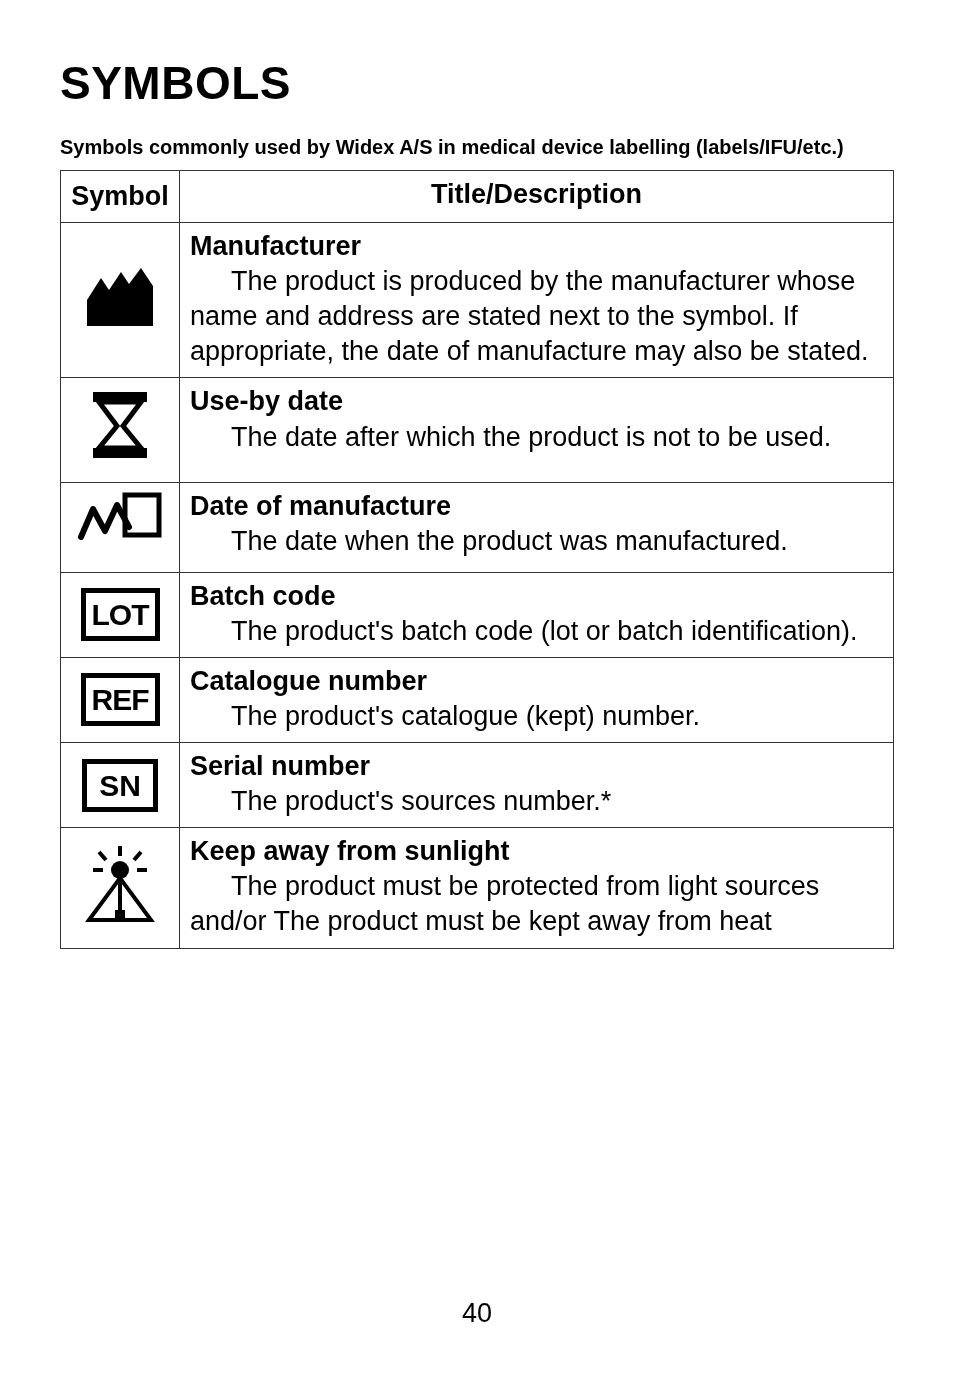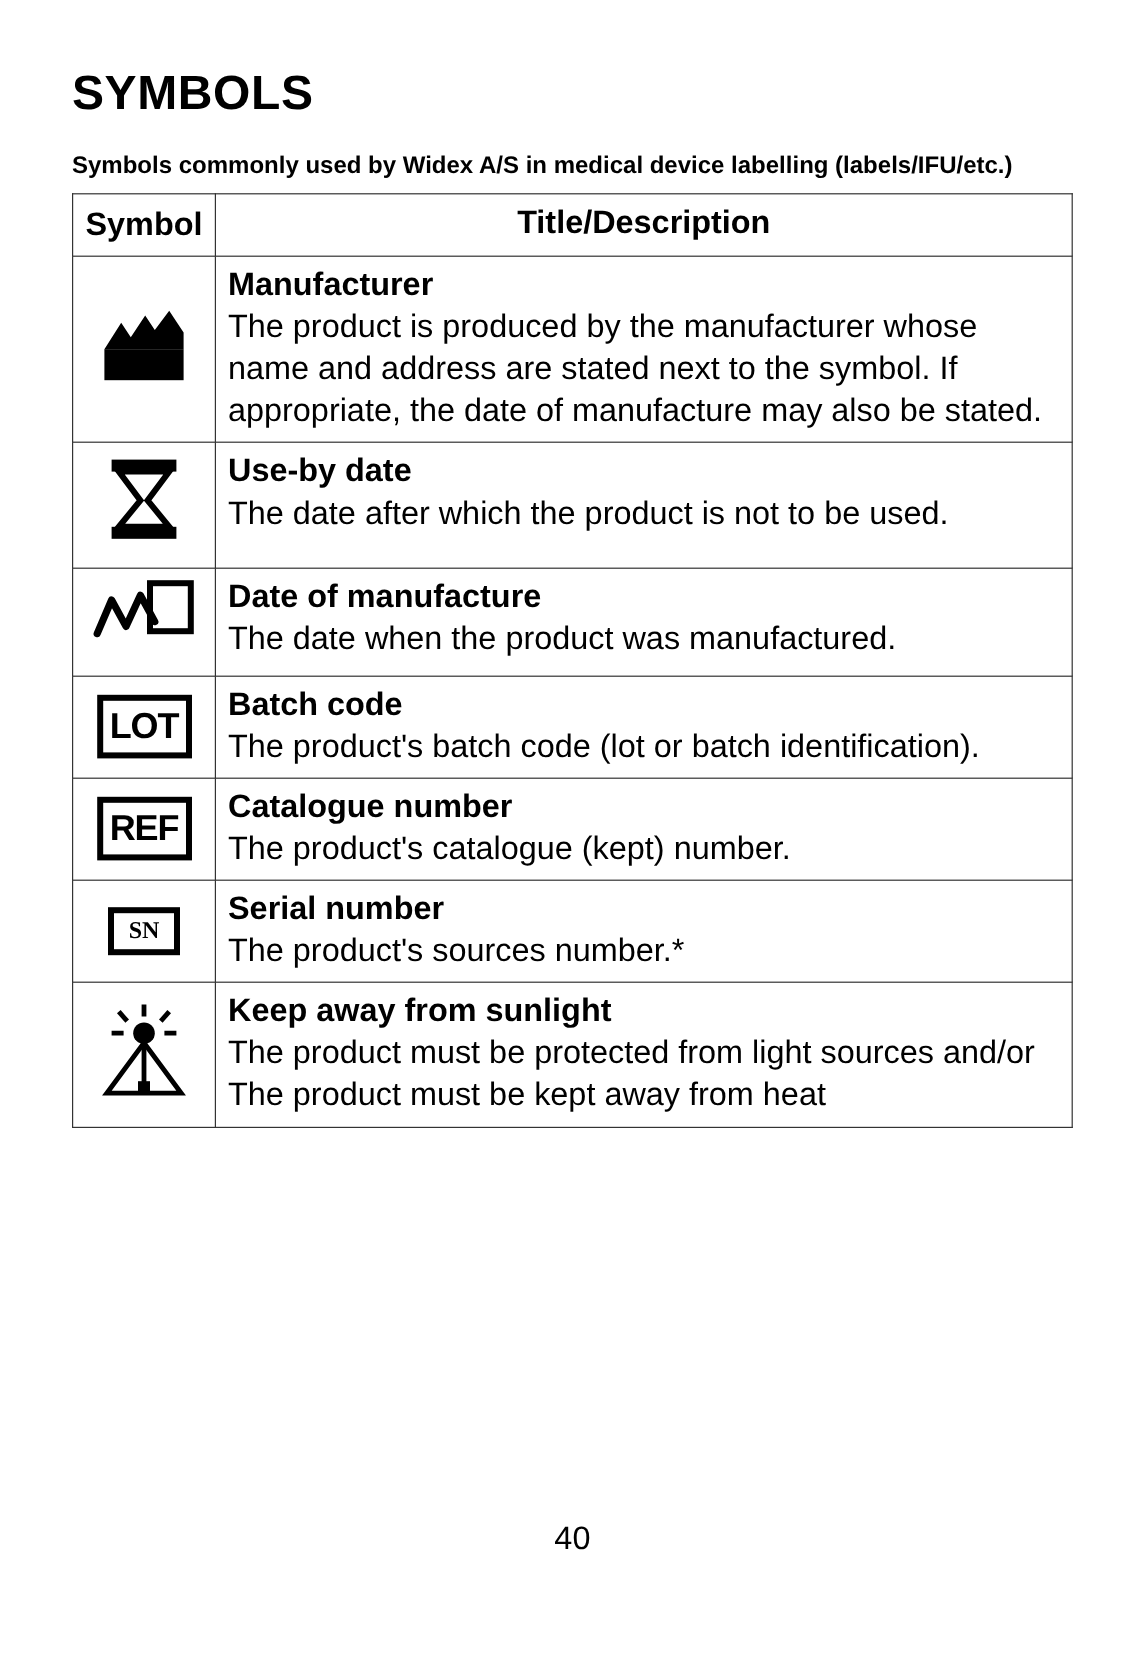--- a/index.html
+++ b/index.html
@@ -9,21 +9,21 @@
     height: 1385px;
     font-family: Arial, Helvetica, sans-serif;
     color: #000;
     background: #fff;
     box-sizing: border-box;
   }
   .page {
     padding: 56px 60px 0 60px;
   }
   h1 {
-    font-size: 40px;
+    font-size: 46px;
     font-weight: 700;
     margin: 0 0 24px 0;
     letter-spacing: 0.5px;
   }
   .intro {
     font-size: 20px;
     font-weight: 700;
     line-height: 1.3;
     text-align: justify;
     margin-bottom: 10px;
@@ -48,29 +48,30 @@
     width: 114px;
     text-align: center;
     padding: 8px 2px;
     vertical-align: middle;
   }
   .title-b {
     font-weight: 700;
   }
   .desc {
     font-weight: 400;
+    margin-left: 41px;
   }
   .icon-wrap {
     display: inline-block;
   }
   .page-num {
     position: absolute;
     left: 0;
     right: 0;
-    top: 1267px;
+    top: 1298px;
     text-align: center;
     font-size: 27px;
   }
 </style>
 </head>
 <body>
 
 <div class="page">
   <h1>SYMBOLS</h1>
   <div class="intro">Symbols commonly used by Widex A/S in medical device labelling (labels/IFU/etc.)</div>
@@ -148,21 +149,21 @@
       </td>
       <td>
         <span class="title-b">Catalogue number</span><br>
         <span class="desc">The product's catalogue (kept) number.</span>
       </td>
     </tr>
 
     <tr>
       <td class="col-symbol">
         <span class="icon-wrap">
-          <span style="display:inline-block;border:5px solid #000;padding:2px 12px;font-weight:900;font-size:20px;font-family:Liberation Serif, serif;">SN</span>
+          <span style="display:inline-block;border:5px solid #000;padding:2px 12px;font-weight:900;font-size:30px;font-family:Liberation Sans, sans-serif;">SN</span>
         </span>
       </td>
       <td>
         <span class="title-b">Serial number</span><br>
         <span class="desc">The product's sources number.*</span>
       </td>
     </tr>
 
     <tr>
       <td class="col-symbol">

